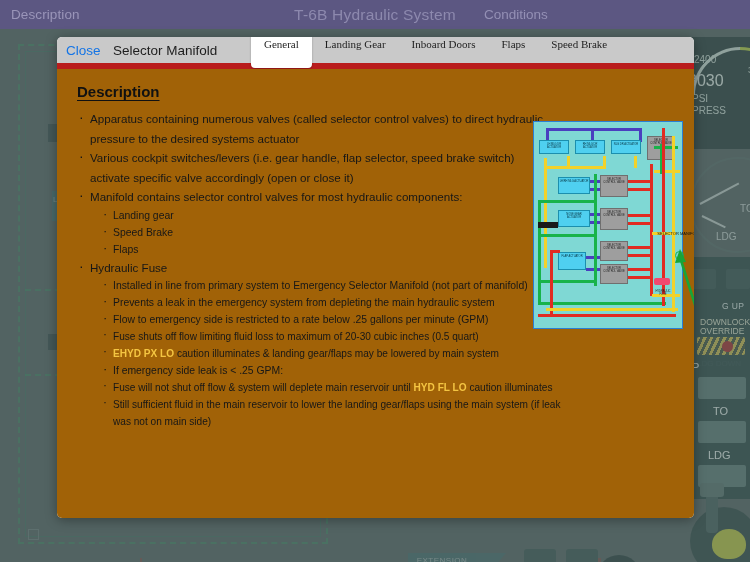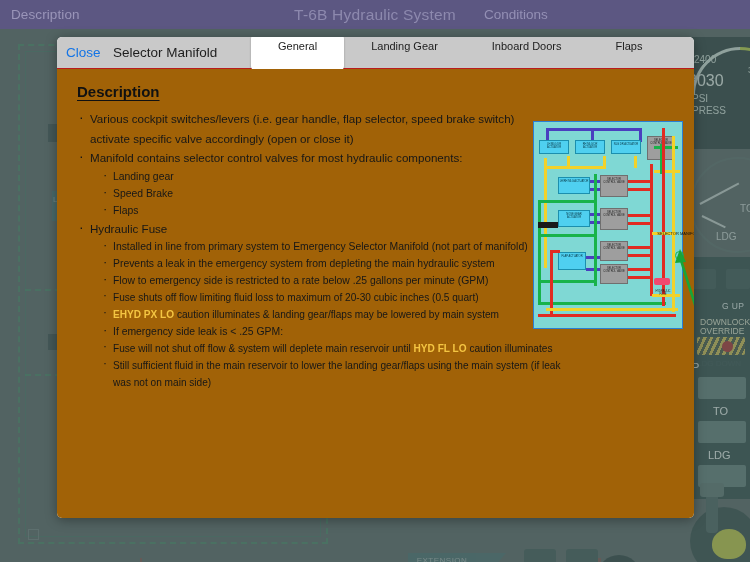--- a/index.html
+++ b/index.html
@@ -182,40 +182,40 @@
     width: 637px; height: 481px;
     background: #ffffff;
     border-radius: 5px;
     box-shadow: 0 2px 12px rgba(0,0,0,.35);
     overflow: hidden;
   }
   .modal-header {
     position: relative;
     height: 32px;
     background: #c9c9c9;
-    border-bottom: 1px solid #b91c1c;
+    border-bottom: 6px solid #b91c1c;
     display: flex; align-items: center;
   }
   .close-btn {
     position: absolute; left: 9px;
     color: #1374e6; font-size: 13.5px; cursor: pointer;
   }
   .modal-title {
     position: absolute; left: 56px;
     color: #1d1d1d; font-size: 13.5px;
   }
   .segmented {
     position: absolute; left: 194px;
     display: flex; align-items: center;
     height: 22px;
   }
   .seg {
     font-size: 11px; color: #1d1d1d;
-    padding: 0 27px; height: 35px; line-height: 22px;
-    border-radius: 4px; cursor: pointer; white-space: nowrap;
+    padding: 0 13px; height: 35px; line-height: 22px;
+    border-radius: 4px; cursor: pointer; white-space: nowrap; font-family: Liberation Serif, serif;
   }
   .seg.active {
     background: #ffffff;
     box-shadow: 0 1px 2px rgba(0,0,0,.3);
     font-weight: 500;
   }
 
   .modal-body {
     position: relative;
     height: 449px;
@@ -376,20 +376,21 @@
         <div class="seg">Flaps</div>
         <div class="seg">Speed Brake</div>
       </div>
     </div>
 
     <div class="modal-body">
 
       <div class="desc-title">Description</div>
 
       <ul class="l1">
+        <li>Apparatus containing numerous valves (called selector control valves) to direct hydraulic pressure to the desired systems actuator</li>
         <li>Various cockpit switches/levers (i.e. gear handle, flap selector, speed brake switch) activate specific valve accordingly (open or close it)</li>
         <li>Manifold contains selector control valves for most hydraulic components:</li>
       </ul>
 
       <ul class="l2">
         <li>Landing gear</li>
         <li>Speed Brake</li>
         <li>Flaps</li>
       </ul>
 

